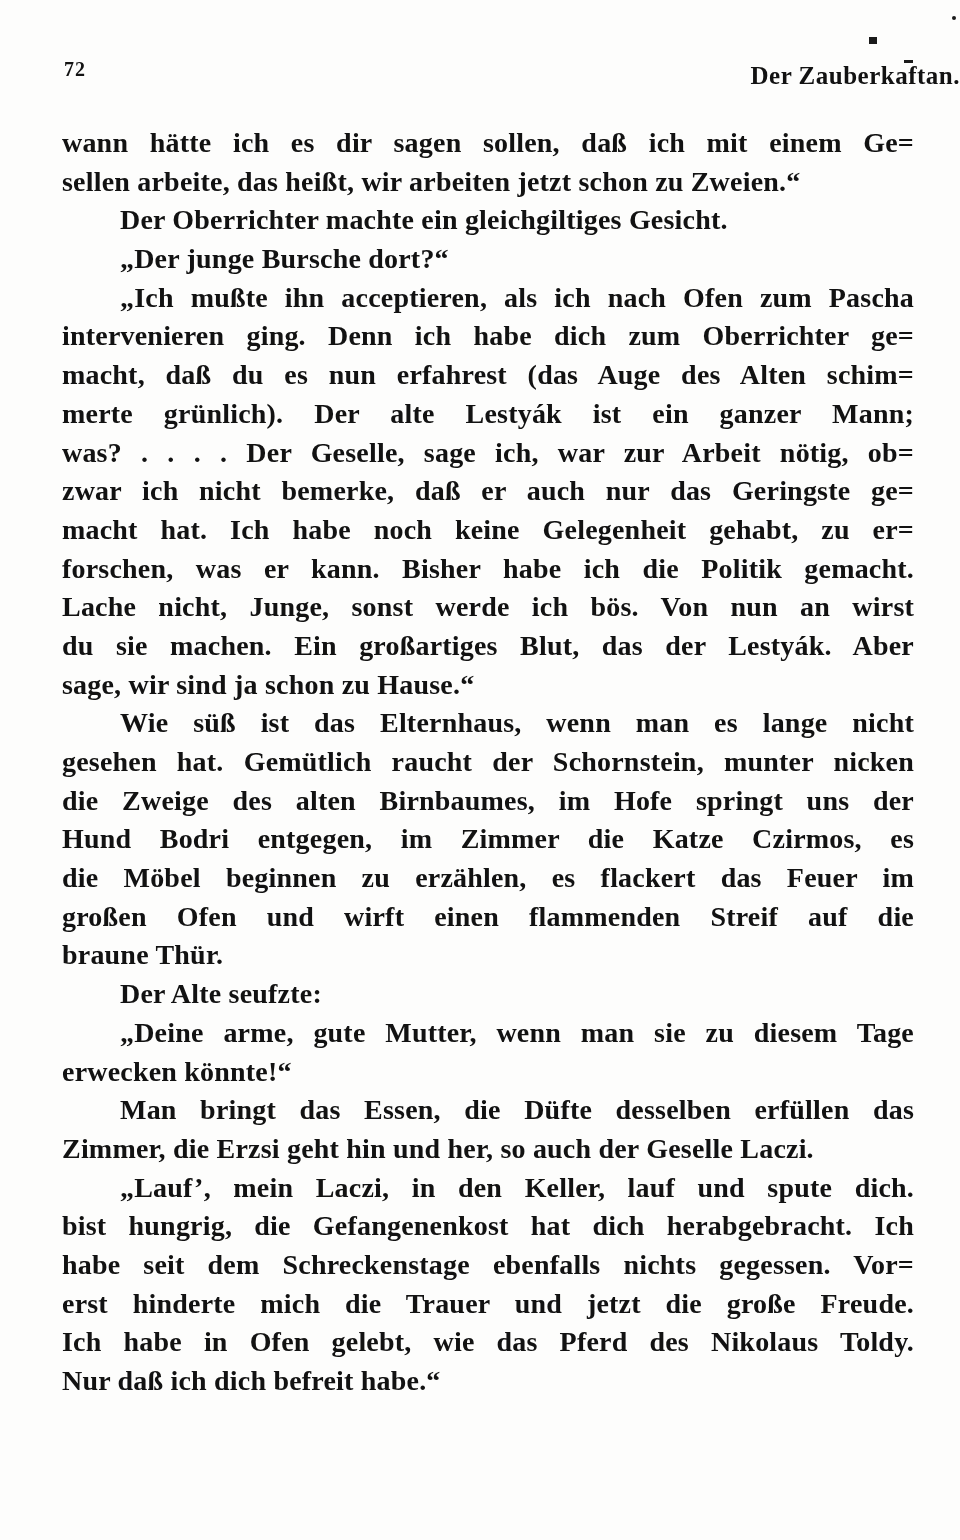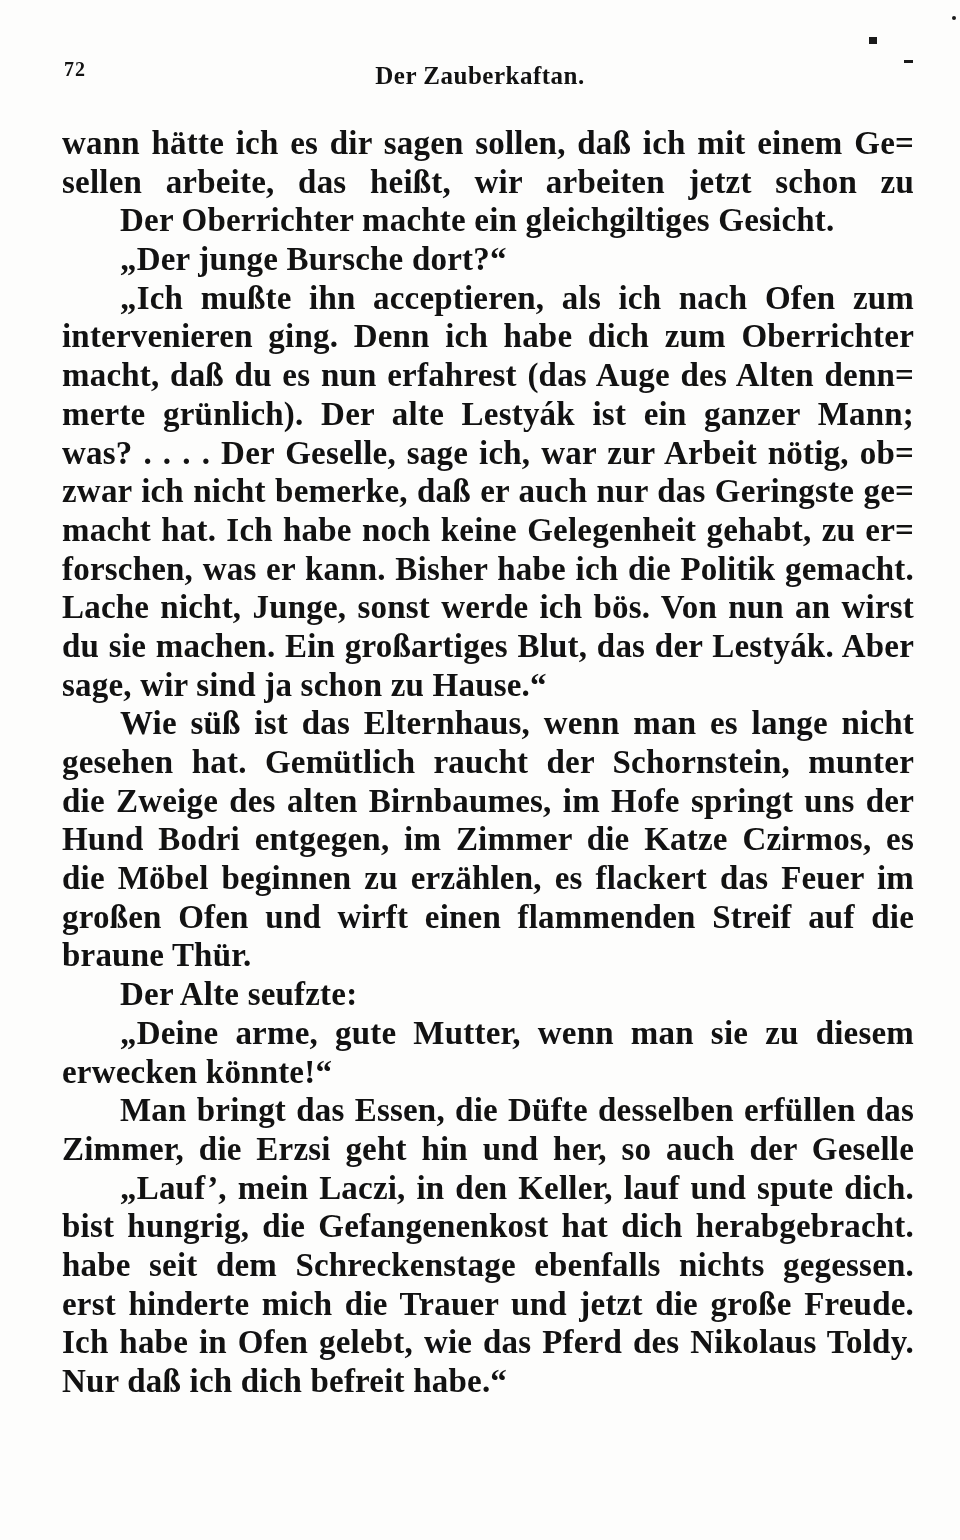--- a/index.html
+++ b/index.html
@@ -11,29 +11,29 @@
     position: relative;
     overflow: hidden;
   }
   .page-number {
     position: absolute; left: 64px; top: 58px;
     font-size: 20px; font-weight: bold;
     letter-spacing: 1px;
   }
   .running-title {
     position: absolute; left: 0; top: 62px; width: 960px;
-    text-align: center;
+    text-align: right;
     font-size: 25px; font-weight: bold;
     letter-spacing: 0.5px;
   }
   .body-text {
     position: absolute; left: 62px; top: 124px; width: 852px;
   }
   .line {
-    font-size: 33px; font-weight: bold;
+    font-size: 28px; font-weight: bold;
     line-height: 38.7px; height: 38.7px;
     text-align: justify;
     text-align-last: justify;
     overflow: hidden;
     letter-spacing: 0.2px;
   }
   .line.ind { padding-left: 58px; }
   .line.end { text-align-last: left; }
   .artifact { position: absolute; background: #1a1a1a; }
   .a1 { left: 952px; top: 16px; width: 4px; height: 4px; border-radius: 50%; }
@@ -50,21 +50,21 @@
 <div class="artifact a2"></div>
 <div class="artifact a3"></div>
 
 <div class="body-text">
   <div class="line">wann hätte ich es dir sagen sollen, daß ich mit einem Ge=</div>
   <div class="line end">sellen arbeite, das heißt, wir arbeiten jetzt schon zu Zweien.“</div>
   <div class="line ind end">Der Oberrichter machte ein gleichgiltiges Gesicht.</div>
   <div class="line ind end">„Der junge Bursche dort?“</div>
   <div class="line ind">„Ich mußte ihn acceptieren, als ich nach Ofen zum Pascha</div>
   <div class="line">intervenieren ging. Denn ich habe dich zum Oberrichter ge=</div>
-  <div class="line">macht, daß du es nun erfahrest (das Auge des Alten denn=</div>
+  <div class="line">macht, daß du es nun erfahrest (das Auge des Alten schim=</div>
   <div class="line">merte grünlich). Der alte Lestyák ist ein ganzer Mann;</div>
   <div class="line">was? . . . . Der Geselle, sage ich, war zur Arbeit nötig, ob=</div>
   <div class="line">zwar ich nicht bemerke, daß er auch nur das Geringste ge=</div>
   <div class="line">macht hat. Ich habe noch keine Gelegenheit gehabt, zu er=</div>
   <div class="line">forschen, was er kann. Bisher habe ich die Politik gemacht.</div>
   <div class="line">Lache nicht, Junge, sonst werde ich bös. Von nun an wirst</div>
   <div class="line">du sie machen. Ein großartiges Blut, das der Lestyák. Aber</div>
   <div class="line end">sage, wir sind ja schon zu Hause.“</div>
   <div class="line ind">Wie süß ist das Elternhaus, wenn man es lange nicht</div>
   <div class="line">gesehen hat. Gemütlich raucht der Schornstein, munter nicken</div>

